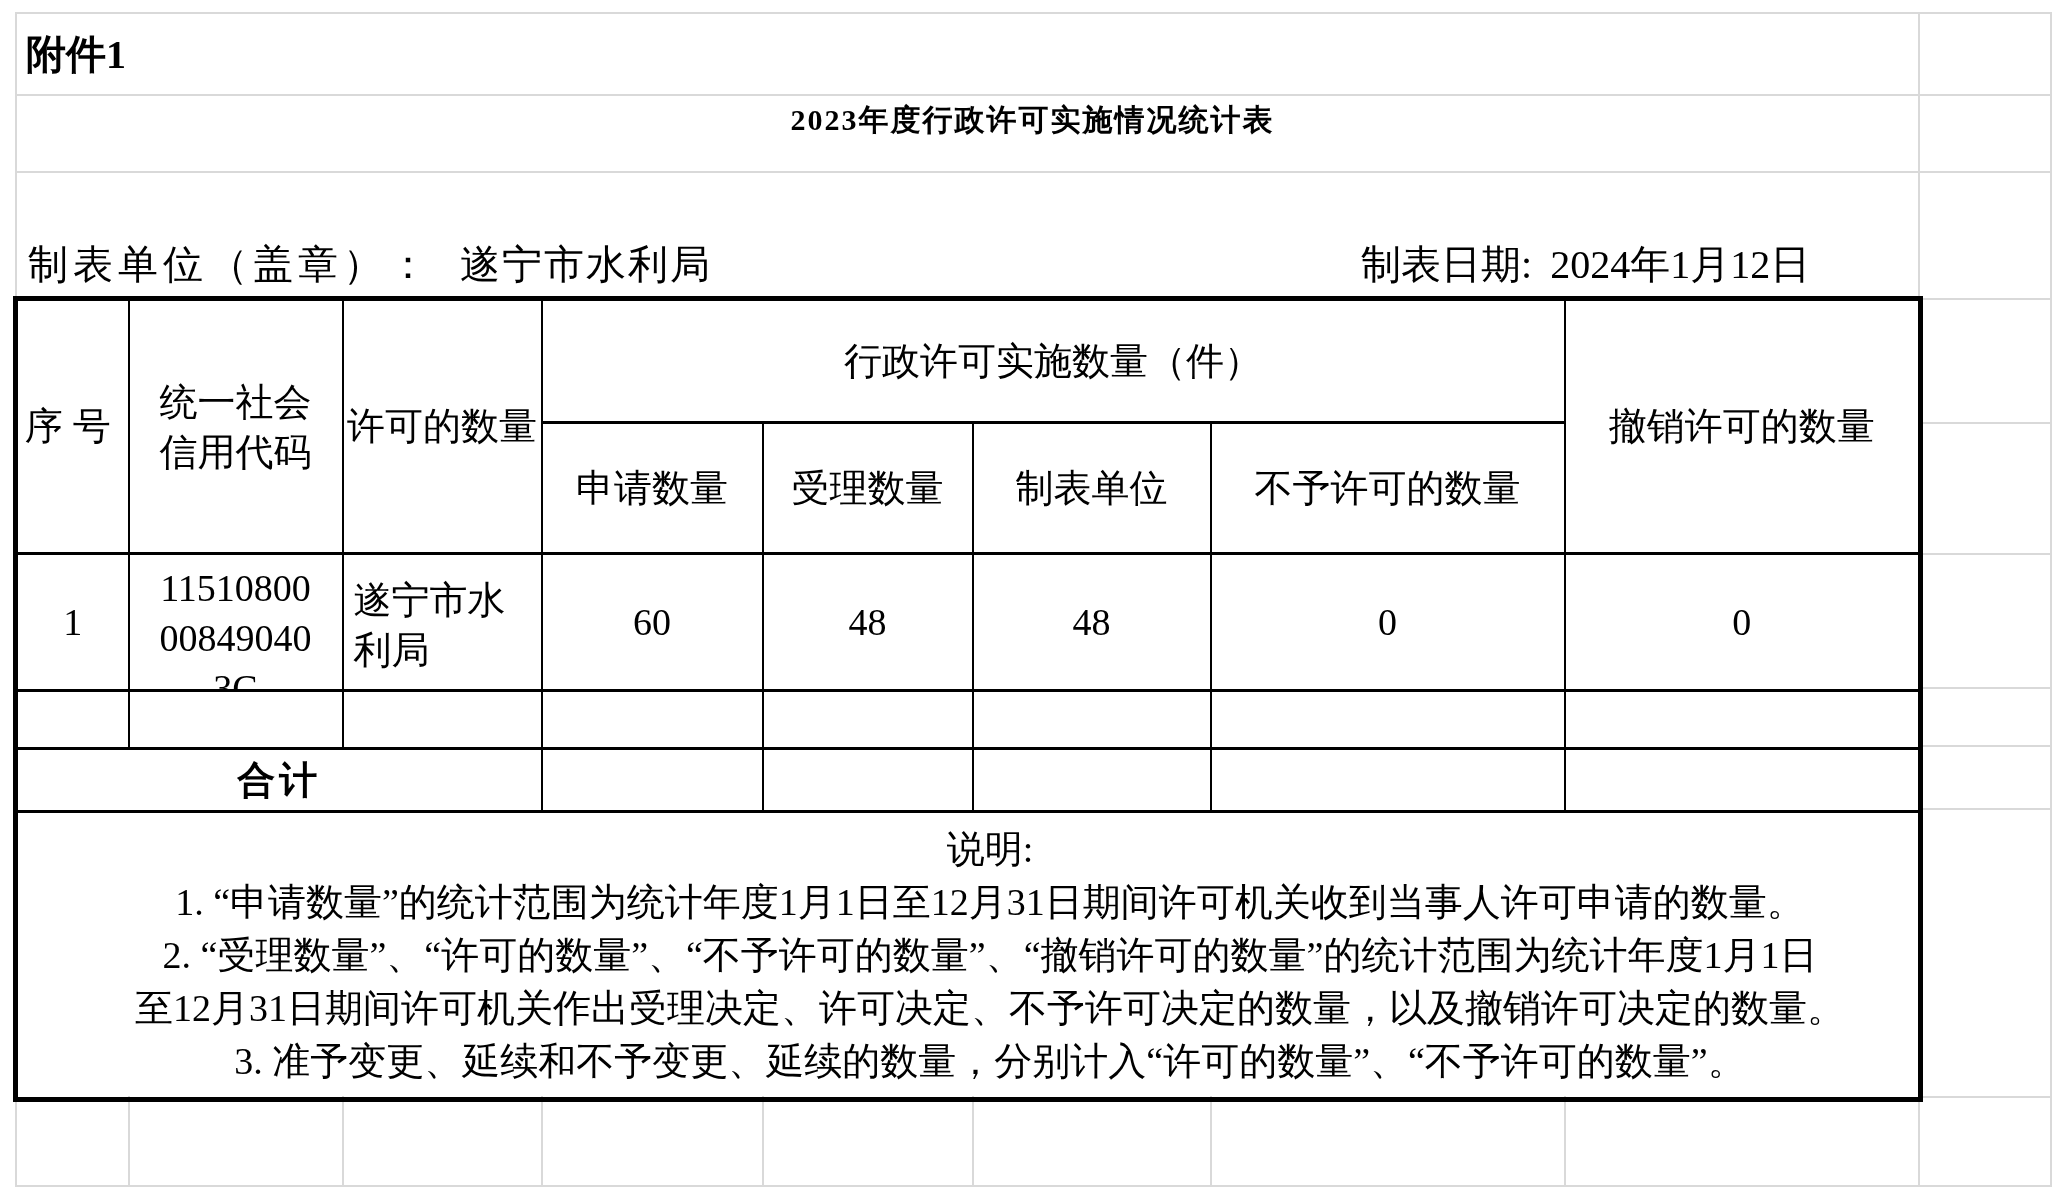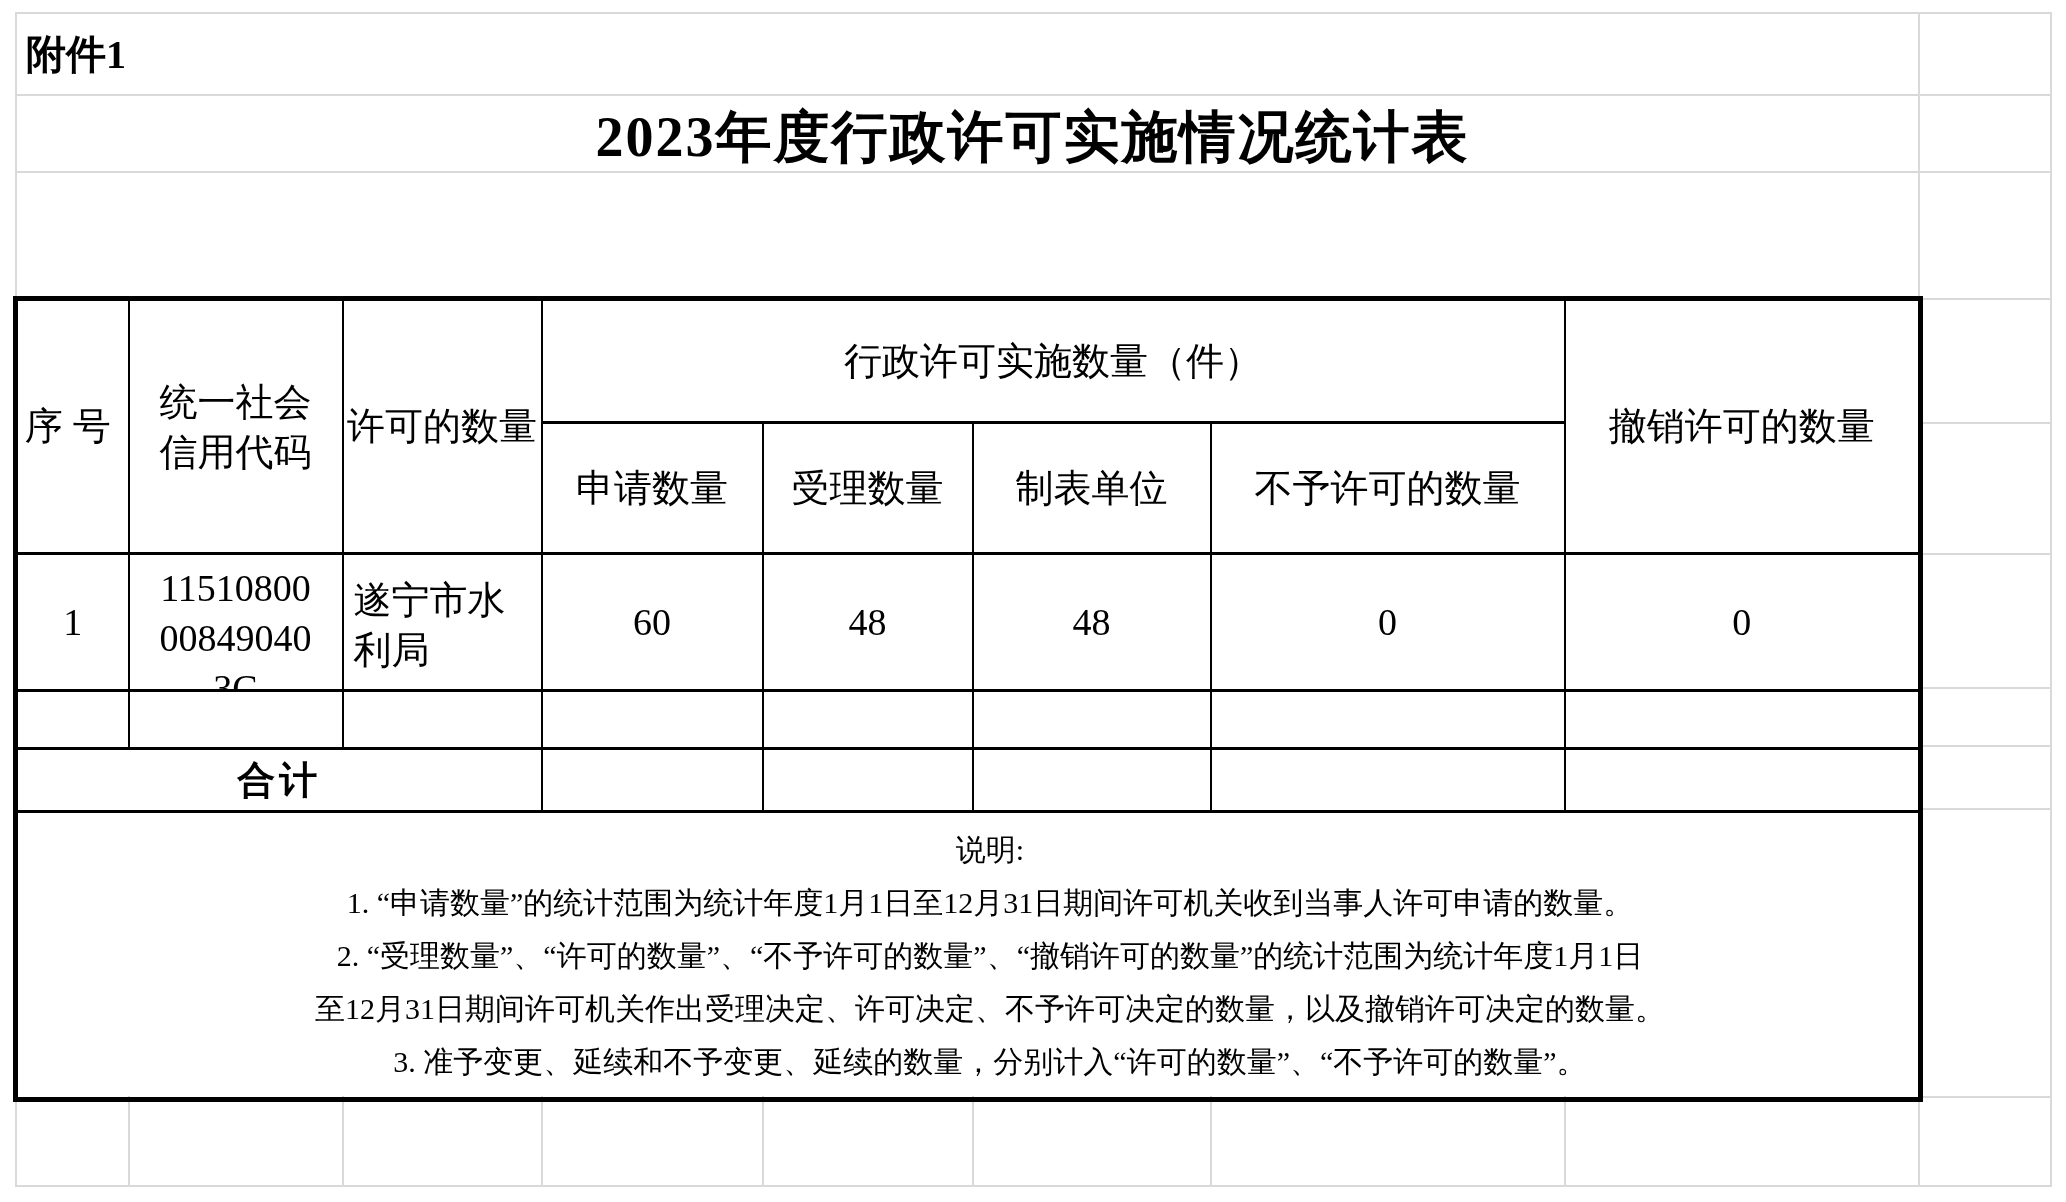--- a/index.html
+++ b/index.html
@@ -5,21 +5,21 @@
   html,body{margin:0;padding:0;background:#ffffff;}
   .sheet{
     position:relative;width:2066px;height:1202px;background:#ffffff;overflow:hidden;
     font-family:"Liberation Serif","DejaVu Serif",serif;color:#000;
   }
   
   .gl{position:absolute;background:#d9d9d9;}
   
   .attachment{position:absolute;left:26px;top:28px;font-size:40px;font-weight:bold;line-height:54px;white-space:nowrap;}
   .doc-title{position:absolute;left:15px;top:100px;width:2035px;text-align:center;
-             font-size:56px;font-weight:bold;letter-spacing:2px;white-space:nowrap;}
+             font-size:30px;font-weight:bold;letter-spacing:2px;white-space:nowrap;}
   .meta-row{position:absolute;left:15px;top:171px;width:1903px;height:127px;}
   .meta-unit-label{position:absolute;left:13px;top:66px;font-size:40px;letter-spacing:5px;white-space:nowrap;}
   .meta-unit-value{position:absolute;left:445px;top:66px;font-size:40px;letter-spacing:2px;white-space:nowrap;}
   .meta-date{position:absolute;left:1346px;top:66px;font-size:40px;white-space:nowrap;}
   .meta-date .gap{display:inline-block;width:18px;}
   
   table.main{
     position:absolute;left:13px;top:296px;width:1905px;z-index:2;
     border-collapse:collapse;table-layout:fixed;background:transparent;
     border:5px solid #000;
@@ -32,21 +32,21 @@
   td.seq-head{letter-spacing:10px;padding-left:10px;}
   .narrow-wrap{width:160px;margin:4px auto;line-height:50px;}
   td.code-cell,td.name-cell{vertical-align:top;}
   .code-box{width:164px;margin:0 auto;padding-top:8px;line-height:50px;word-break:break-all;max-height:126px;overflow:hidden;}
   .name-box{width:162px;margin-left:10px;padding-top:6px;line-height:50px;text-align:left;word-break:break-all;}
   td.total-cell{font-weight:bold;font-size:40px;letter-spacing:4px;}
   td.notes-cell{
     border:2px solid #000;border-top-width:3px;
     text-align:left;vertical-align:top;padding:10px 0 0 14px;
   }
-  .note-line{font-size:30px;line-height:53px;white-space:nowrap;margin-left:44px;}
+  .note-line{font-size:38px;line-height:53px;white-space:nowrap;margin-left:44px;}
 </style>
 </head>
 <body>
 
 <div class="sheet">
 
   <div id="gridlines">
       <div class="gl" style="left: 15px; top: 12px; width: 2037px; height: 2px;"></div>
       <div class="gl" style="left: 15px; top: 94px; width: 2037px; height: 2px;"></div>
       <div class="gl" style="left: 15px; top: 171px; width: 2037px; height: 2px;"></div>
@@ -69,20 +69,25 @@
       <div class="gl" style="left: 972px; top: 1096px; width: 2px; height: 91px;"></div>
       <div class="gl" style="left: 1210px; top: 1096px; width: 2px; height: 91px;"></div>
       <div class="gl" style="left: 1564px; top: 1096px; width: 2px; height: 91px;"></div>
       <div class="gl" style="left: 1918px; top: 1096px; width: 2px; height: 91px;"></div>
     </div>
 
   <div class="attachment">附件1</div>
 
   <div class="doc-title">2023年度行政许可实施情况统计表</div>
 
+  <div class="meta-row">
+    <span class="meta-unit-label">制表单位（盖章）：</span>
+    <span class="meta-unit-value">遂宁市水利局</span>
+    <span class="meta-date"><span>制表日期:</span><span class="gap"></span><span>2024年1月12日</span></span>
+  </div>
 
   <table class="main">
     <colgroup>
       <col style="width:113px">
         <col style="width:214px">
         <col style="width:199px">
       <col style="width:221px">
         <col style="width:210px">
         <col style="width:238px">
       <col style="width:354px">

